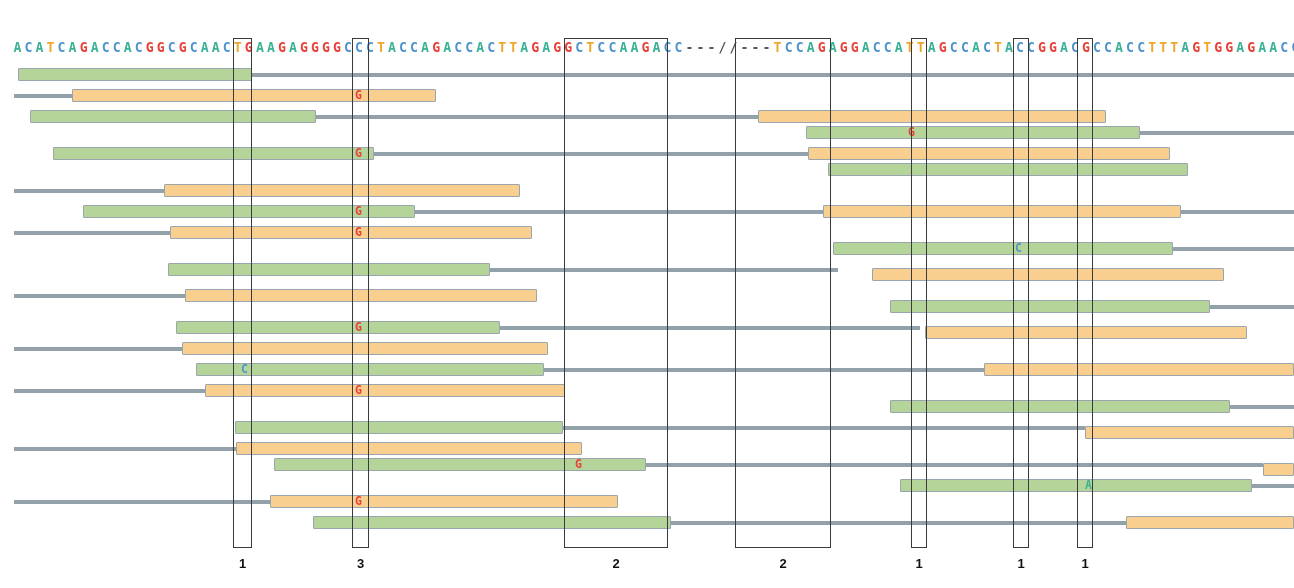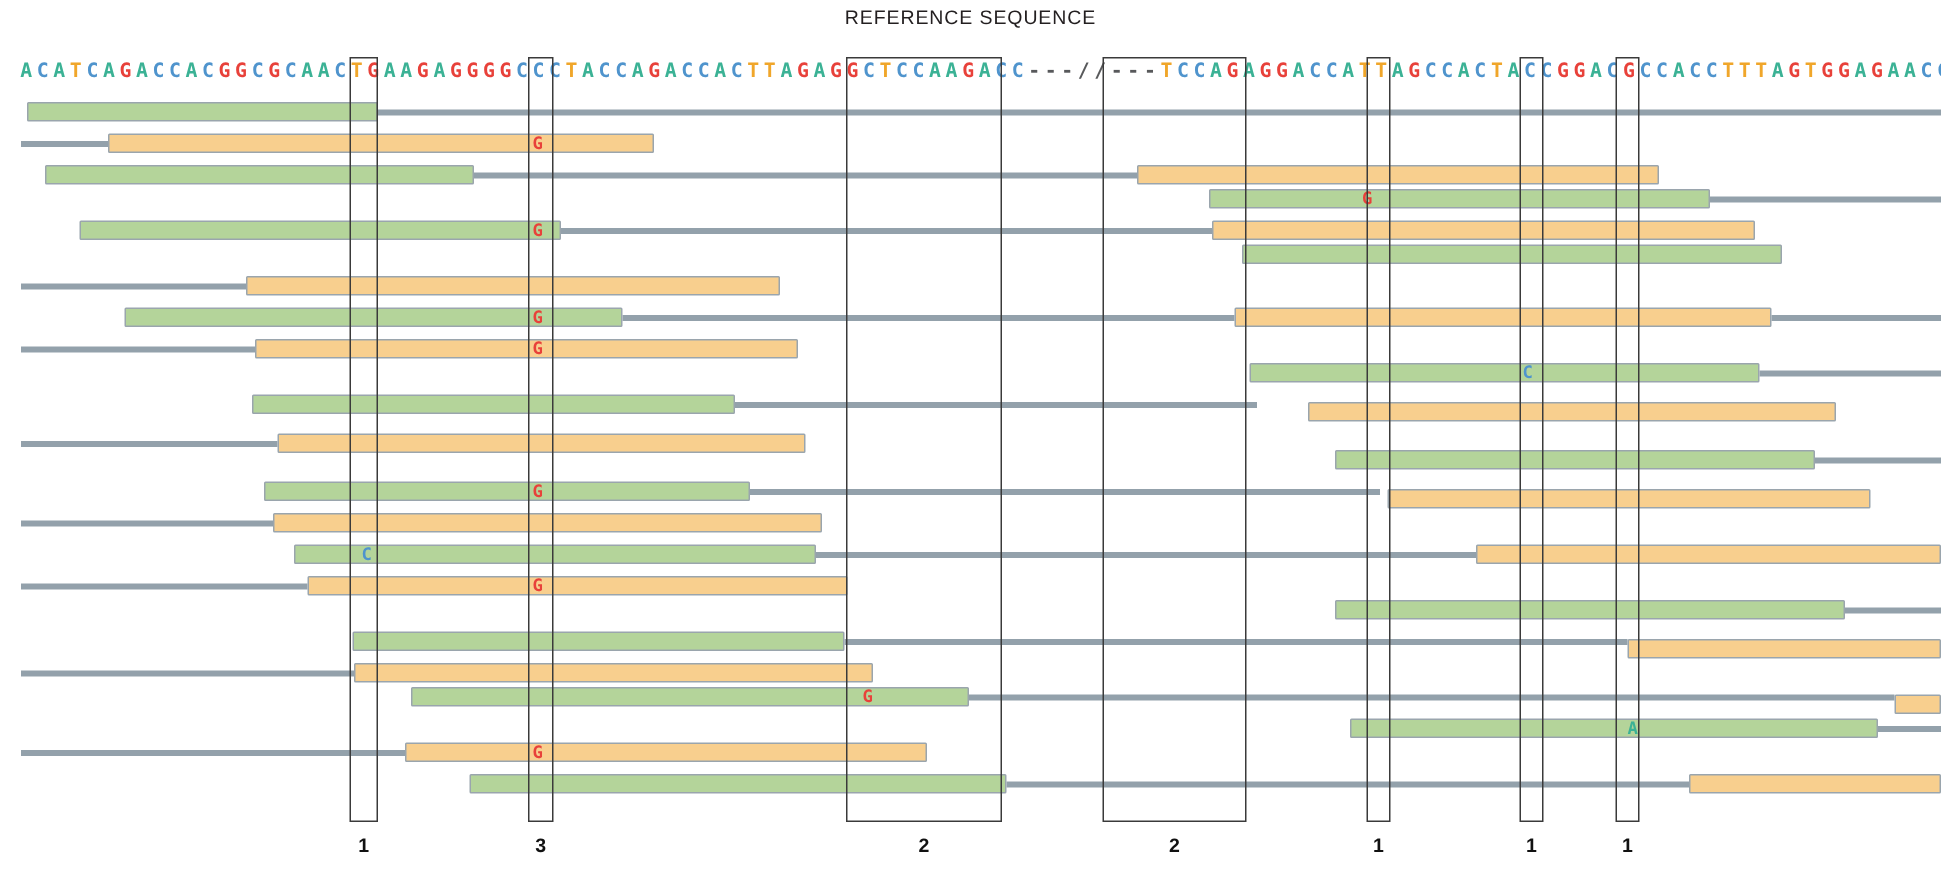--- a/index.html
+++ b/index.html
@@ -51,21 +51,20 @@
   .hllabel{
     position:absolute;text-align:center;font-size:13px;font-weight:bold;color:#111;
     top:556px;
   }
 </style>
 </head>
 <body>
 
 <div id="stage">
 
-  <div id="title">REFERENCE SEQUENCE</div>
 
   <div id="refseq"><span class="bA">A</span><span class="bC">C</span><span class="bA">A</span><span class="bT">T</span><span class="bC">C</span><span class="bA">A</span><span class="bG">G</span><span class="bA">A</span><span class="bC">C</span><span class="bC">C</span><span class="bA">A</span><span class="bC">C</span><span class="bG">G</span><span class="bG">G</span><span class="bC">C</span><span class="bG">G</span><span class="bC">C</span><span class="bA">A</span><span class="bA">A</span><span class="bC">C</span><span class="bT">T</span><span class="bG">G</span><span class="bA">A</span><span class="bA">A</span><span class="bG">G</span><span class="bA">A</span><span class="bG">G</span><span class="bG">G</span><span class="bG">G</span><span class="bG">G</span><span class="bC">C</span><span class="bC">C</span><span class="bC">C</span><span class="bT">T</span><span class="bA">A</span><span class="bC">C</span><span class="bC">C</span><span class="bA">A</span><span class="bG">G</span><span class="bA">A</span><span class="bC">C</span><span class="bC">C</span><span class="bA">A</span><span class="bC">C</span><span class="bT">T</span><span class="bT">T</span><span class="bA">A</span><span class="bG">G</span><span class="bA">A</span><span class="bG">G</span><span class="bG">G</span><span class="bC">C</span><span class="bT">T</span><span class="bC">C</span><span class="bC">C</span><span class="bA">A</span><span class="bA">A</span><span class="bG">G</span><span class="bA">A</span><span class="bC">C</span><span class="bC">C</span><span class="bD">-</span><span class="bD">-</span><span class="bD">-</span><span class="bS">/</span><span class="bS">/</span><span class="bD">-</span><span class="bD">-</span><span class="bD">-</span><span class="bT">T</span><span class="bC">C</span><span class="bC">C</span><span class="bA">A</span><span class="bG">G</span><span class="bA">A</span><span class="bG">G</span><span class="bG">G</span><span class="bA">A</span><span class="bC">C</span><span class="bC">C</span><span class="bA">A</span><span class="bT">T</span><span class="bT">T</span><span class="bA">A</span><span class="bG">G</span><span class="bC">C</span><span class="bC">C</span><span class="bA">A</span><span class="bC">C</span><span class="bT">T</span><span class="bA">A</span><span class="bC">C</span><span class="bC">C</span><span class="bG">G</span><span class="bG">G</span><span class="bA">A</span><span class="bC">C</span><span class="bG">G</span><span class="bC">C</span><span class="bC">C</span><span class="bA">A</span><span class="bC">C</span><span class="bC">C</span><span class="bT">T</span><span class="bT">T</span><span class="bT">T</span><span class="bA">A</span><span class="bG">G</span><span class="bT">T</span><span class="bG">G</span><span class="bG">G</span><span class="bA">A</span><span class="bG">G</span><span class="bA">A</span><span class="bA">A</span><span class="bC">C</span><span class="bC">C</span></div>
 
   <div id="reads-layer">
       <div class="link" style="left: 252px; top: 73px; width: 1042px;"></div>
       <div class="read fwd" style="left: 18px; top: 68px; width: 234px;"></div>
       <div class="link" style="left: 14px; top: 94px; width: 58px;"></div>
       <div class="read rev" style="left: 72px; top: 89px; width: 364px;"></div>
       <div class="var vG" style="left: 353px; top: 89px;">G</div>
       <div class="link" style="left: 316px; top: 115px; width: 442px;"></div>

